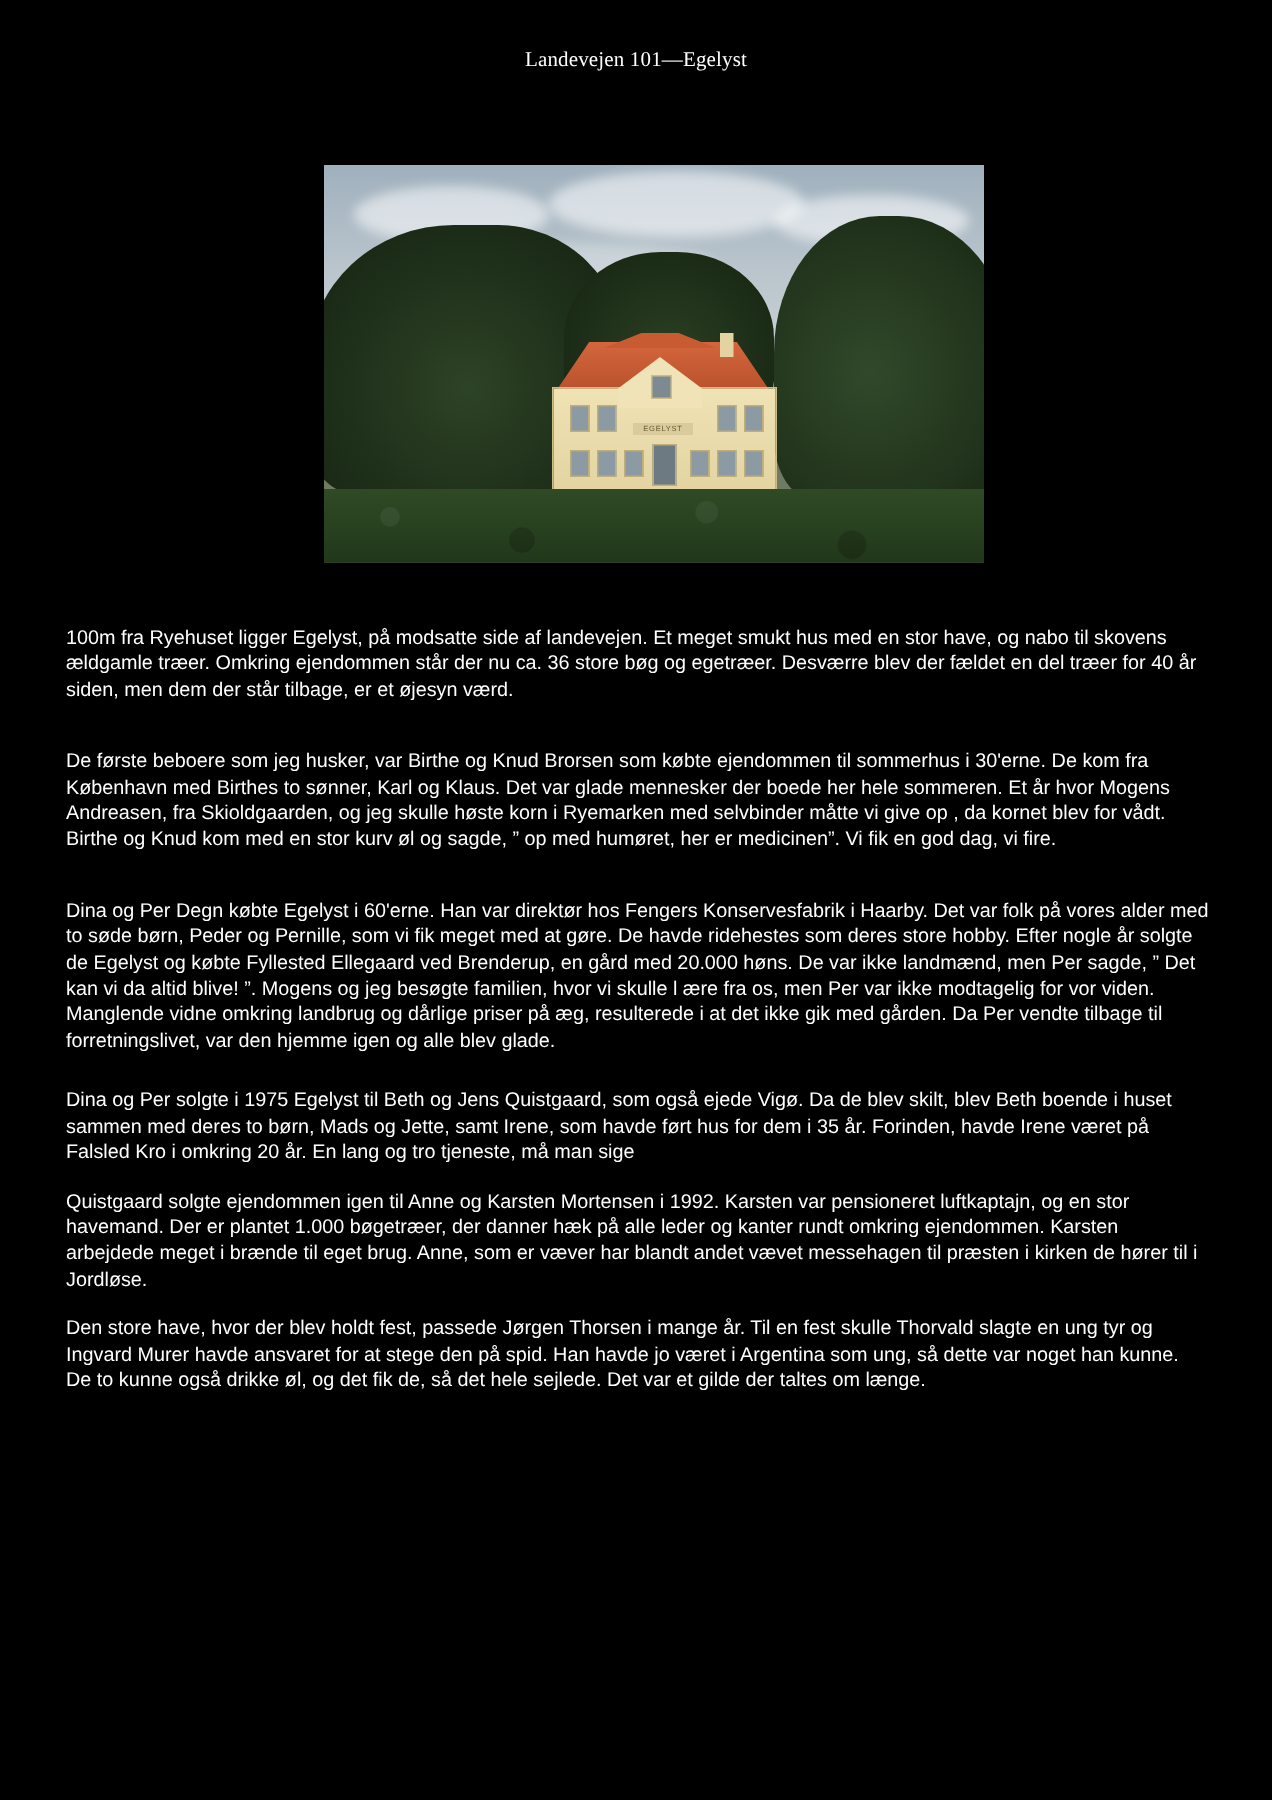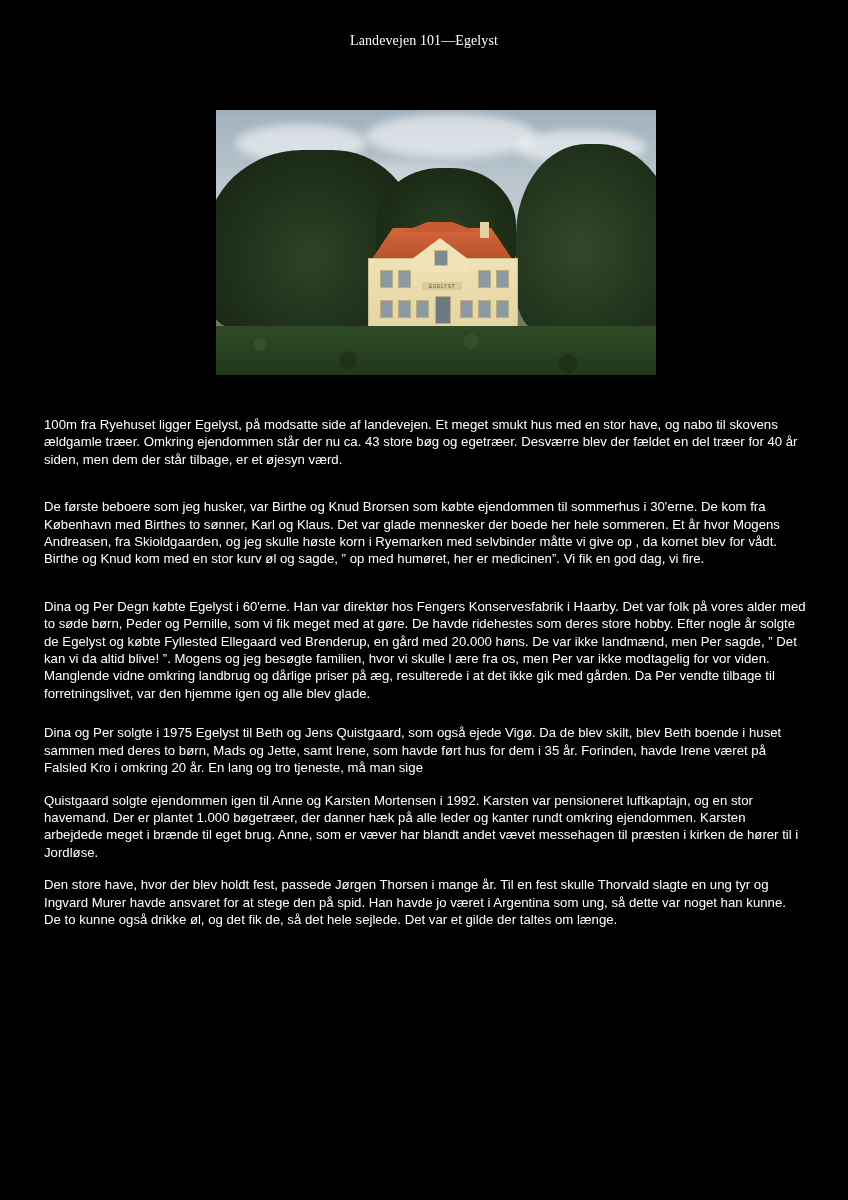--- a/index.html
+++ b/index.html
@@ -199,21 +199,21 @@
 
     <div class="sign">EGELYST</div>
     <div class="door"></div>
 
     <div class="hedge"></div>
     <div class="hedge-tex"></div>
 
   </div>
 
   <div class="content">
-    <p>100m fra Ryehuset ligger Egelyst, på modsatte side af landevejen. Et meget smukt hus med en stor have, og nabo til skovens ældgamle træer. Omkring ejendommen står der nu ca. 43 store bøg og egetræer. Desværre blev der fældet en del træer for 40 år siden, men dem der står tilbage, er et øjesyn værd.</p>
+    <p>100m fra Ryehuset ligger Egelyst, på modsatte side af landevejen. Et meget smukt hus med en stor have, og nabo til skovens ældgamle træer. Omkring ejendommen står der nu ca. 36 store bøg og egetræer. Desværre blev der fældet en del træer for 40 år siden, men dem der står tilbage, er et øjesyn værd.</p>
     <div class="gap-lg"></div>
     <p>De første beboere  som jeg husker, var Birthe og Knud Brorsen som købte ejendommen til sommerhus i 30'erne. De kom fra København med Birthes to sønner, Karl og Klaus. Det var glade mennesker der boede her hele sommeren. Et år hvor Mogens Andreasen, fra Skioldgaarden, og jeg skulle høste korn i Ryemarken med selvbinder måtte vi give   op , da kornet blev for vådt. Birthe og Knud kom med en stor kurv øl og sagde, ” op med humøret, her er medicinen”. Vi fik en god dag, vi fire.</p>
     <div class="gap-lg"></div>
     <p>Dina og Per Degn købte Egelyst i 60'erne. Han var direktør hos Fengers Konservesfabrik i Haarby. Det var folk på vores alder med to søde børn, Peder og Pernille, som vi fik meget med at gøre. De havde ridehestes som deres store hobby. Efter nogle år solgte de Egelyst og købte Fyllested Ellegaard ved Brenderup, en gård med 20.000 høns. De var ikke landmænd, men Per sagde, ” Det kan vi da altid blive! ”. Mogens og jeg besøgte familien, hvor vi skulle l ære fra os, men Per var ikke modtagelig for vor viden. Manglende vidne omkring landbrug og dårlige priser på æg, resulterede i at det ikke gik med gården. Da Per vendte tilbage til forretningslivet, var den hjemme igen og alle blev glade.</p>
     <div class="gap-md"></div>
     <p>Dina og Per solgte i 1975 Egelyst til Beth og Jens Quistgaard, som også ejede Vigø.  Da de blev skilt, blev Beth boende i huset sammen med deres to børn, Mads og Jette, samt Irene, som havde ført hus for dem i 35 år. Forinden, havde Irene været på Falsled Kro i omkring 20 år. En lang og tro tjeneste, må man sige</p>
     <div class="gap-sm"></div>
     <p>Quistgaard solgte ejendommen igen til Anne og Karsten Mortensen i 1992. Karsten var pensioneret luftkaptajn, og en stor havemand. Der er plantet 1.000 bøgetræer, der danner hæk på alle leder og kanter rundt omkring ejendommen. Karsten arbejdede meget i brænde til eget brug.  Anne, som er væver har blandt andet vævet messehagen til præsten i kirken de hører til i Jordløse.</p>
     <div class="gap-sm"></div>
     <p>Den store have, hvor der blev holdt fest, passede Jørgen Thorsen i mange år. Til en fest skulle Thorvald slagte en ung tyr og Ingvard Murer havde ansvaret for at stege den på spid. Han havde jo været i Argentina som ung, så dette var noget han kunne. De to kunne også drikke øl, og det fik de, så det hele sejlede. Det var et gilde der taltes om længe.</p>

